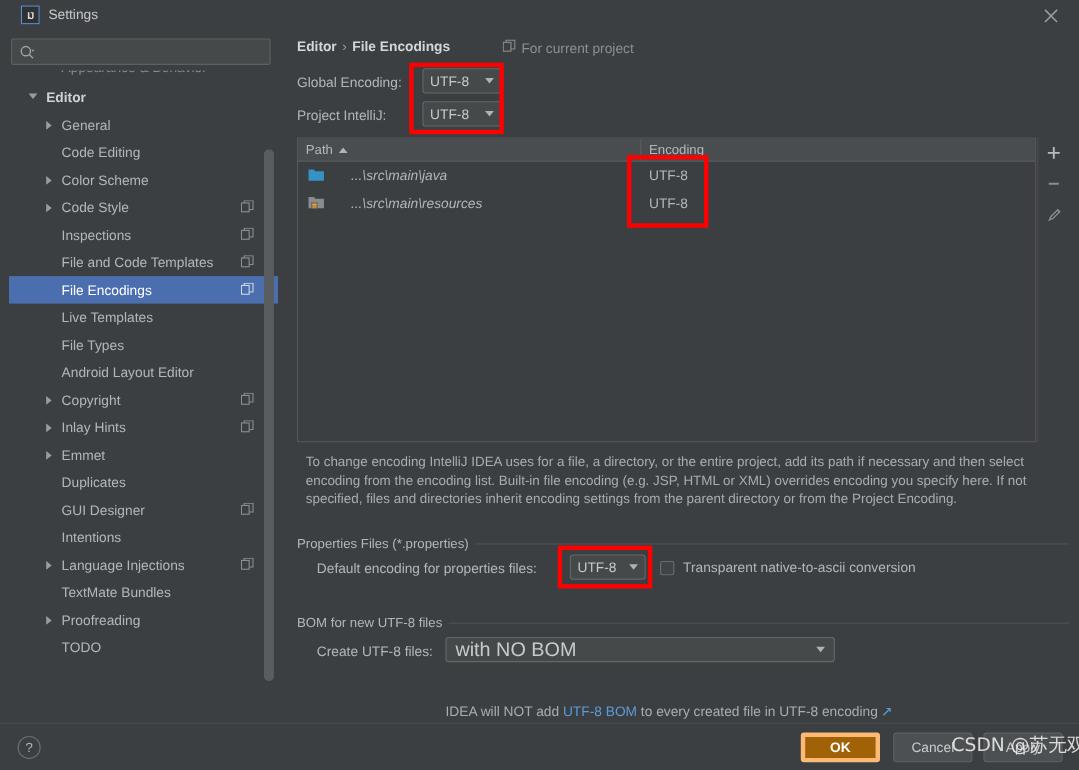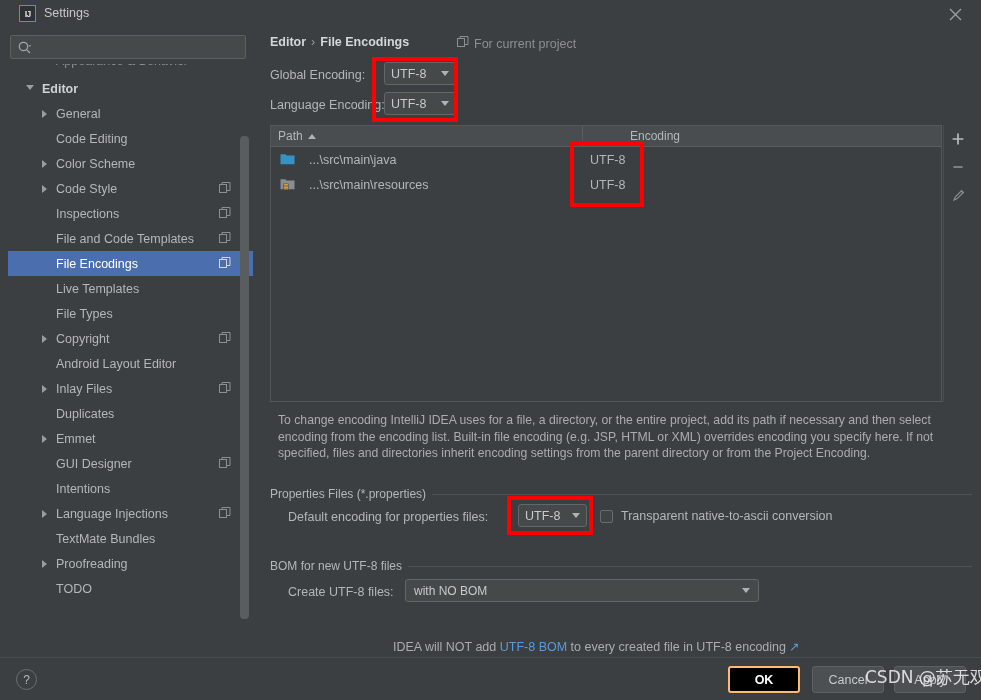--- a/index.html
+++ b/index.html
@@ -182,21 +182,21 @@
   .table-box {
     position: absolute; left: 8px; top: 97px;
     width: 672px; height: 277px;
     background: #3c3f41;
     border: 1px solid #555759;
   }
   .thead {
     position: relative; height: 21px;
     background: #4a4d4f;
     border-bottom: 1px solid #5a5d5f;
-    display: flex; align-items: center; gap: 40px;
+    display: flex; align-items: center;
   }
   .th {
     position: relative; height: 21px;
     display: flex; align-items: center;
     padding-left: 7px;
     font-size: 12px; color: #b4b7b9;
   }
   .th.path { width: 312px; border-right: 1px solid #5a5d5f; }
   .th .sortarrow {
     margin-left: 5px;
@@ -207,22 +207,23 @@
   }
   .tbody { position: relative; }
   .trow {
     position: relative; height: 25px;
     display: flex; align-items: center;
     font-size: 12.5px; color: #b4b7b9;
     cursor: default;
   }
   .cell-path {
     width: 312px;
-    display: flex; align-items: center; gap: 14px;
+    display: flex; align-items: center; gap: 24px;
     padding-left: 9px;
+    font-style: italic;
   }
   .cell-enc { padding-left: 7px; }
   .folder { width: 15px; height: 13px; flex: 0 0 auto; }
 
   .side-tools {
     position: absolute; left: 681px; top: 97px;
     width: 28px; height: 277px;
     background: #3c3f41;
     border-left: 1px solid #4a4d4f;
   }
@@ -263,32 +264,32 @@
   }
 
   .wide-select {
     position: absolute;
     height: 23px;
     background: #45494a;
     border: 1px solid #646769;
     border-radius: 3px;
     display: flex; align-items: center;
     padding: 0 8px;
-    font-size: 12px; color: #c8cacc;
+    font-size: 18px; color: #c8cacc;
     cursor: default;
   }
   .wide-select .caret {
     margin-left: auto;
     width: 0; height: 0;
     border-top: 5px solid #b0b3b5;
     border-left: 4px solid transparent;
     border-right: 4px solid transparent;
   }
   .bom-note {
-    position: absolute; left: 131px; top: 611px;
+    position: absolute; left: 143px; top: 611px;
     font-size: 12.5px; color: #aaacae;
     white-space: nowrap;
   }
   .bom-note .link { color: #5a9bd8; }
   .bom-note .extlink { color: #5a9bd8; margin-left: 3px; }
 
   
   .footer {
     position: absolute; left: 0; top: 657px; width: 981px; height: 43px;
     background: #3c3f41;
@@ -305,22 +306,22 @@
   }
   .btn {
     position: absolute; top: 8px;
     height: 27px;
     border-radius: 3px;
     display: flex; align-items: center; justify-content: center;
     font-size: 12.5px;
     cursor: default;
   }
   .btn.primary {
-    background: #000000;
-    border: 2px solid #fdba74;
+    background: #a16207;
+    border: 4px solid #fdba74;
     color: #ffffff;
     font-weight: bold;
   }
   .btn.normal {
     background: #4c5052;
     border: 1px solid #5e6163;
     color: #c8cacc;
   }
 
   
@@ -415,45 +416,45 @@
                 <rect x="0.5" y="2.5" width="7" height="8" stroke="#e8eaec" stroke-width="1" fill="none"></rect>
                 <path d="M3 2.5 L3 0.5 L11 0.5 L11 8.5 L7.5 8.5" stroke="#e8eaec" stroke-width="1" fill="none"></path>
               </svg></span>
           </div>
           <div class="tree-row lvl2 noarrow">
             <span class="label">Live Templates</span>
           </div>
           <div class="tree-row lvl2 noarrow">
             <span class="label">File Types</span>
           </div>
+          <div class="tree-row lvl2 noarrow">
+            <span class="label">Android Layout Editor</span>
+          </div>
           <div class="tree-row lvl2">
             <span class="arrow"></span>
             <span class="label">Copyright</span>
             <span class="proj-badge"><svg width="12" height="12" viewBox="0 0 12 12">
                 <rect x="0.5" y="2.5" width="7" height="8" stroke="#9a9da0" stroke-width="1" fill="none"></rect>
                 <path d="M3 2.5 L3 0.5 L11 0.5 L11 8.5 L7.5 8.5" stroke="#9a9da0" stroke-width="1" fill="none"></path>
               </svg></span>
           </div>
-          <div class="tree-row lvl2 noarrow">
-            <span class="label">Android Layout Editor</span>
-          </div>
-          <div class="tree-row lvl2">
-            <span class="arrow"></span>
-            <span class="label">Inlay Files</span>
+          <div class="tree-row lvl2">
+            <span class="arrow"></span>
+            <span class="label">Inlay Hints</span>
             <span class="proj-badge"><svg width="12" height="12" viewBox="0 0 12 12">
                 <rect x="0.5" y="2.5" width="7" height="8" stroke="#9a9da0" stroke-width="1" fill="none"></rect>
                 <path d="M3 2.5 L3 0.5 L11 0.5 L11 8.5 L7.5 8.5" stroke="#9a9da0" stroke-width="1" fill="none"></path>
               </svg></span>
           </div>
+          <div class="tree-row lvl2">
+            <span class="arrow"></span>
+            <span class="label">Emmet</span>
+          </div>
           <div class="tree-row lvl2 noarrow">
             <span class="label">Duplicates</span>
-          </div>
-          <div class="tree-row lvl2">
-            <span class="arrow"></span>
-            <span class="label">Emmet</span>
           </div>
           <div class="tree-row lvl2 noarrow">
             <span class="label">GUI Designer</span>
             <span class="proj-badge"><svg width="12" height="12" viewBox="0 0 12 12">
                 <rect x="0.5" y="2.5" width="7" height="8" stroke="#9a9da0" stroke-width="1" fill="none"></rect>
                 <path d="M3 2.5 L3 0.5 L11 0.5 L11 8.5 L7.5 8.5" stroke="#9a9da0" stroke-width="1" fill="none"></path>
               </svg></span>
           </div>
           <div class="tree-row lvl2 noarrow">
             <span class="label">Intentions</span>
@@ -499,21 +500,21 @@
       </span>
       <span>For current project</span>
     </div>
 
     <div class="enc-label" style="top:40px">Global Encoding:</div>
     <div class="combo" style="left:122px; top:34px; width:72px;">
       <span>UTF-8</span>
       <span class="caret"></span>
     </div>
 
-    <div class="enc-label" style="top:70px">Language Encoding:</div>
+    <div class="enc-label" style="top:70px">Project IntelliJ:</div>
     <div class="combo" style="left:122px; top:64px; width:72px;">
       <span>UTF-8</span>
       <span class="caret"></span>
     </div>
 
     <div class="table-box">
       <div class="thead">
         <div class="th path">
           <span>Path</span>
           <span class="sortarrow"></span>

